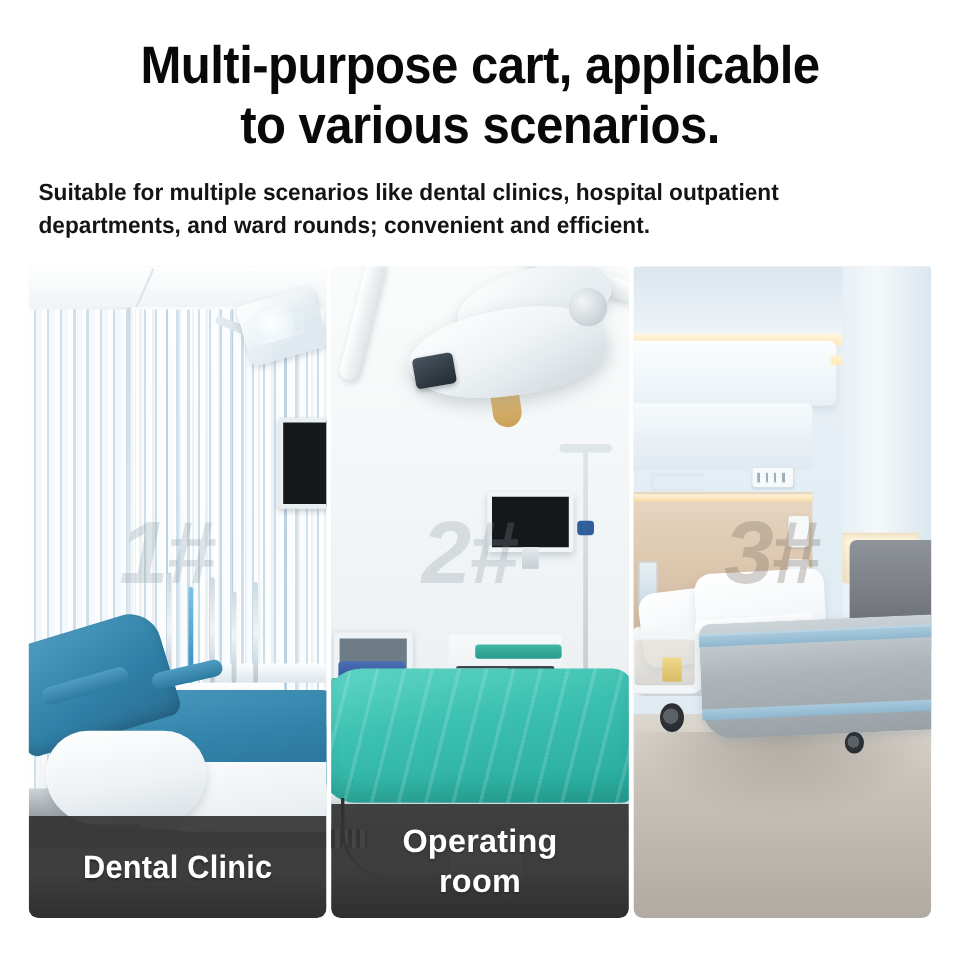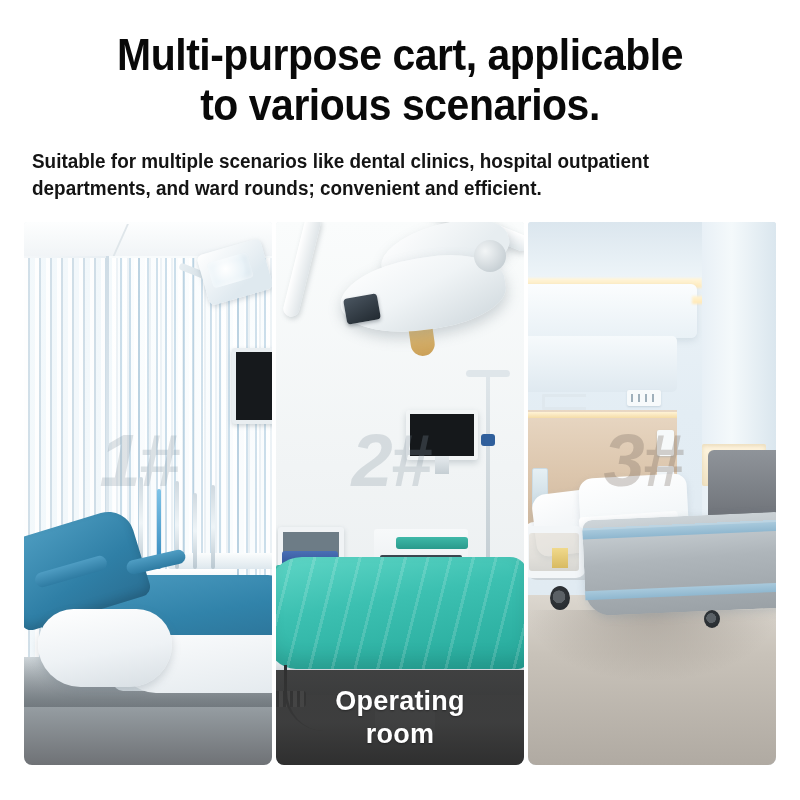--- a/index.html
+++ b/index.html
@@ -598,20 +598,23 @@
         <div class="d-base2"></div>
         <div class="d-pedestal"></div>
         <div class="d-chair-leg"></div>
         <div class="d-chair-seat"></div>
         <div class="d-chair-back"></div>
         <div class="d-armL"></div>
         <div class="d-armR"></div>
         <div class="d-base"></div>
       </div>
       <div class="watermark">1#</div>
+      <div class="caption">
+        <span class="caption-text">Dental Clinic</span>
+      </div>
     </div>
 
     <div class="panel panel--or">
       <div class="scene">
         <div class="o-wall"></div>
         <div class="o-wainscot"></div>
         <div class="o-lamp-arm1"></div>
         <div class="o-lamp-arm2"></div>
         <div class="o-lamp-head2"></div>
         <div class="o-lamp-head"></div>

